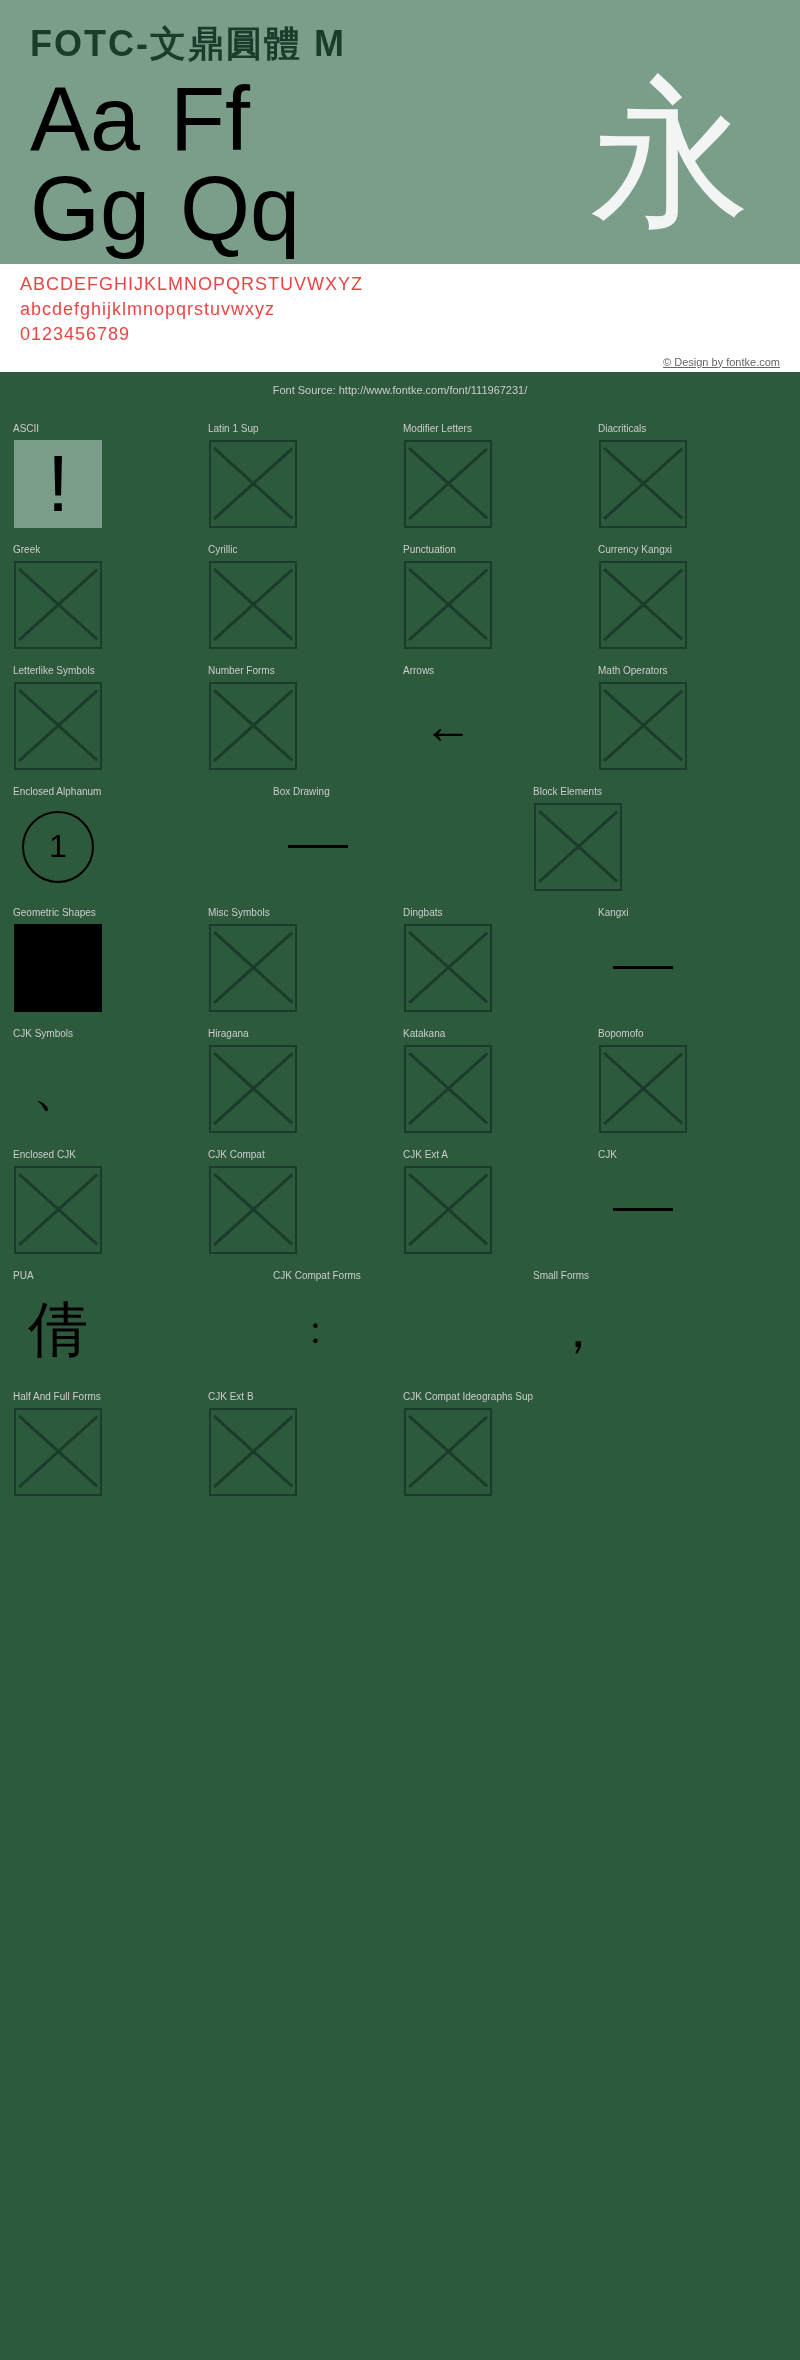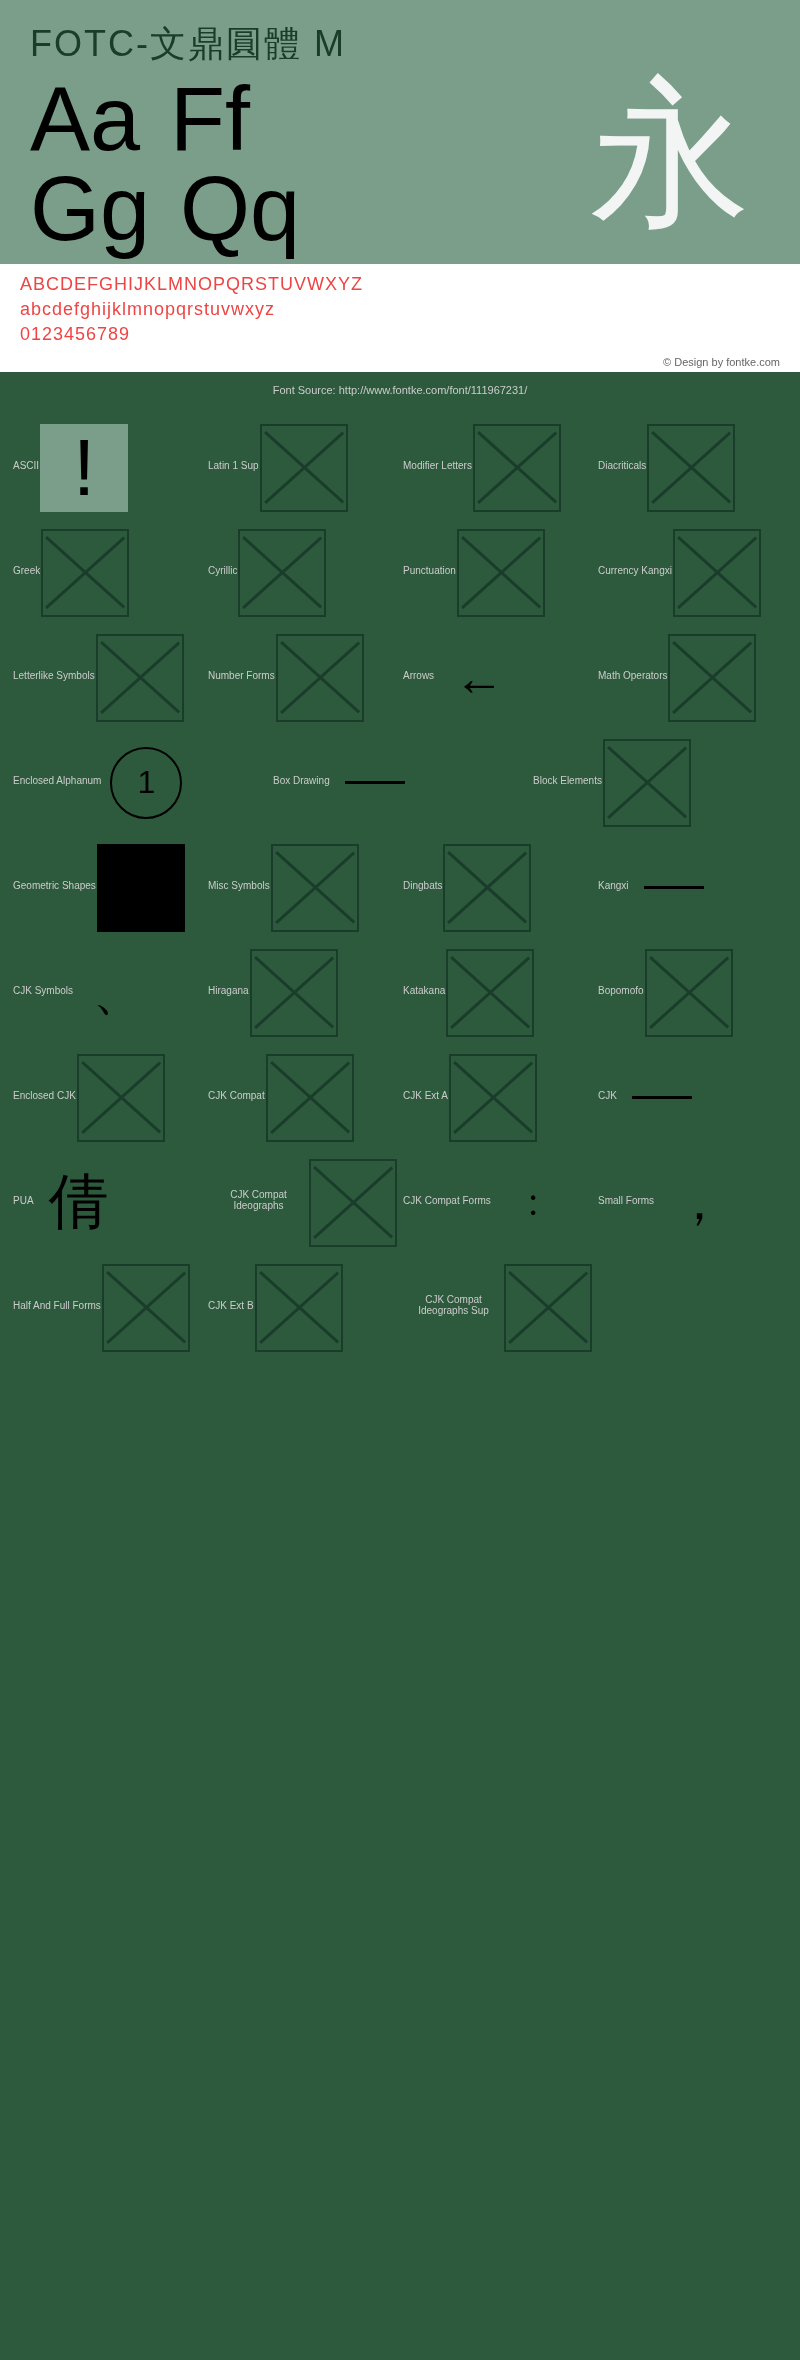--- a/index.html
+++ b/index.html
@@ -12,21 +12,21 @@
     
     .header-section {
       background: #7a9e8a;
       padding: 20px 30px 10px 30px;
       position: relative;
     }
 
     .font-title {
       color: #1a3d2b;
       font-size: 36px;
-      font-weight: normal;
+      font-weight: bold;
       letter-spacing: 2px;
       margin-bottom: 5px;
     }
 
     .font-preview-large {
       display: flex;
       align-items: flex-start;
       position: relative;
       text-align: right;
     }
@@ -73,20 +73,21 @@
       line-height: 1.4;
       color: #ef4444;
     }
 
     .copyright-line {
       background: white;
       text-align: right;
       padding: 0 20px 4px 20px;
       font-size: 11px;
       color: #666;
+      text-decoration: underline;
     }
 
     .source-line {
       background: #2d5a3d;
       text-align: center;
       padding: 12px;
       font-size: 11px;
       color: #ccc;
     }
 
@@ -98,22 +99,22 @@
 
     .grid-row {
       display: flex;
       width: 100%;
       margin-bottom: 5px;
     }
 
     .grid-cell {
       flex: 1;
       display: flex;
-      flex-direction: row;
-      align-items: center;
+      flex-direction: column;
+      align-items: flex-start;
       padding: 5px 3px;
     }
 
     .cell-label {
       color: #ccc;
       font-size: 10px;
       margin-bottom: 5px;
       text-align: center;
     }
 
@@ -494,26 +495,20 @@
   </div>
 
   <div class="grid-row">
     <div class="grid-cell">
       <div class="cell-label">PUA</div>
       <div class="cell-content">
         <div class="cjk-char-cell">倩</div>
       </div>
     </div>
     <div class="grid-cell">
-      <div class="cell-label">CJK Compat Ideographs</div>
-      <div class="cell-content">
-        <div class="placeholder-box"></div>
-      </div>
-    </div>
-    <div class="grid-cell">
       <div class="cell-label">CJK Compat Forms</div>
       <div class="cell-content">
         <div class="colon-cell">﹕</div>
       </div>
     </div>
     <div class="grid-cell">
       <div class="cell-label">Small Forms</div>
       <div class="cell-content">
         <div class="apostrophe-cell">，</div>
       </div>

